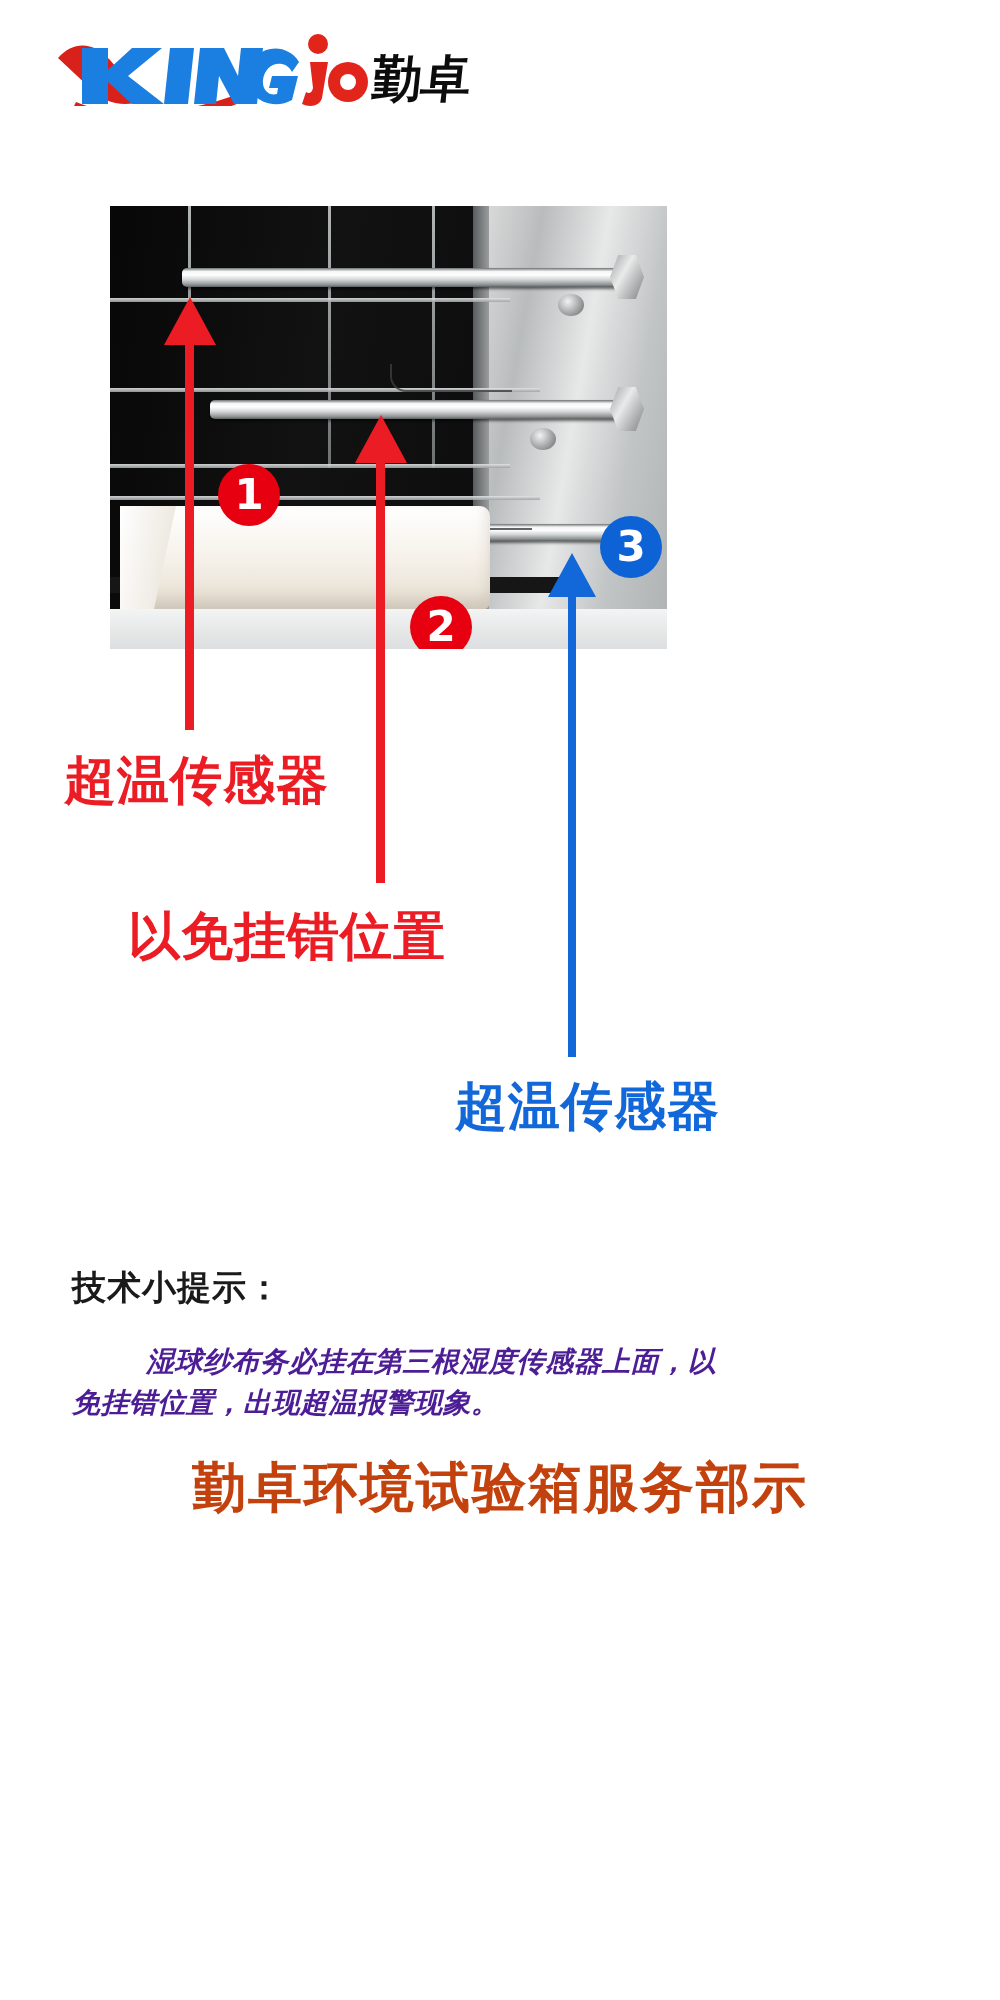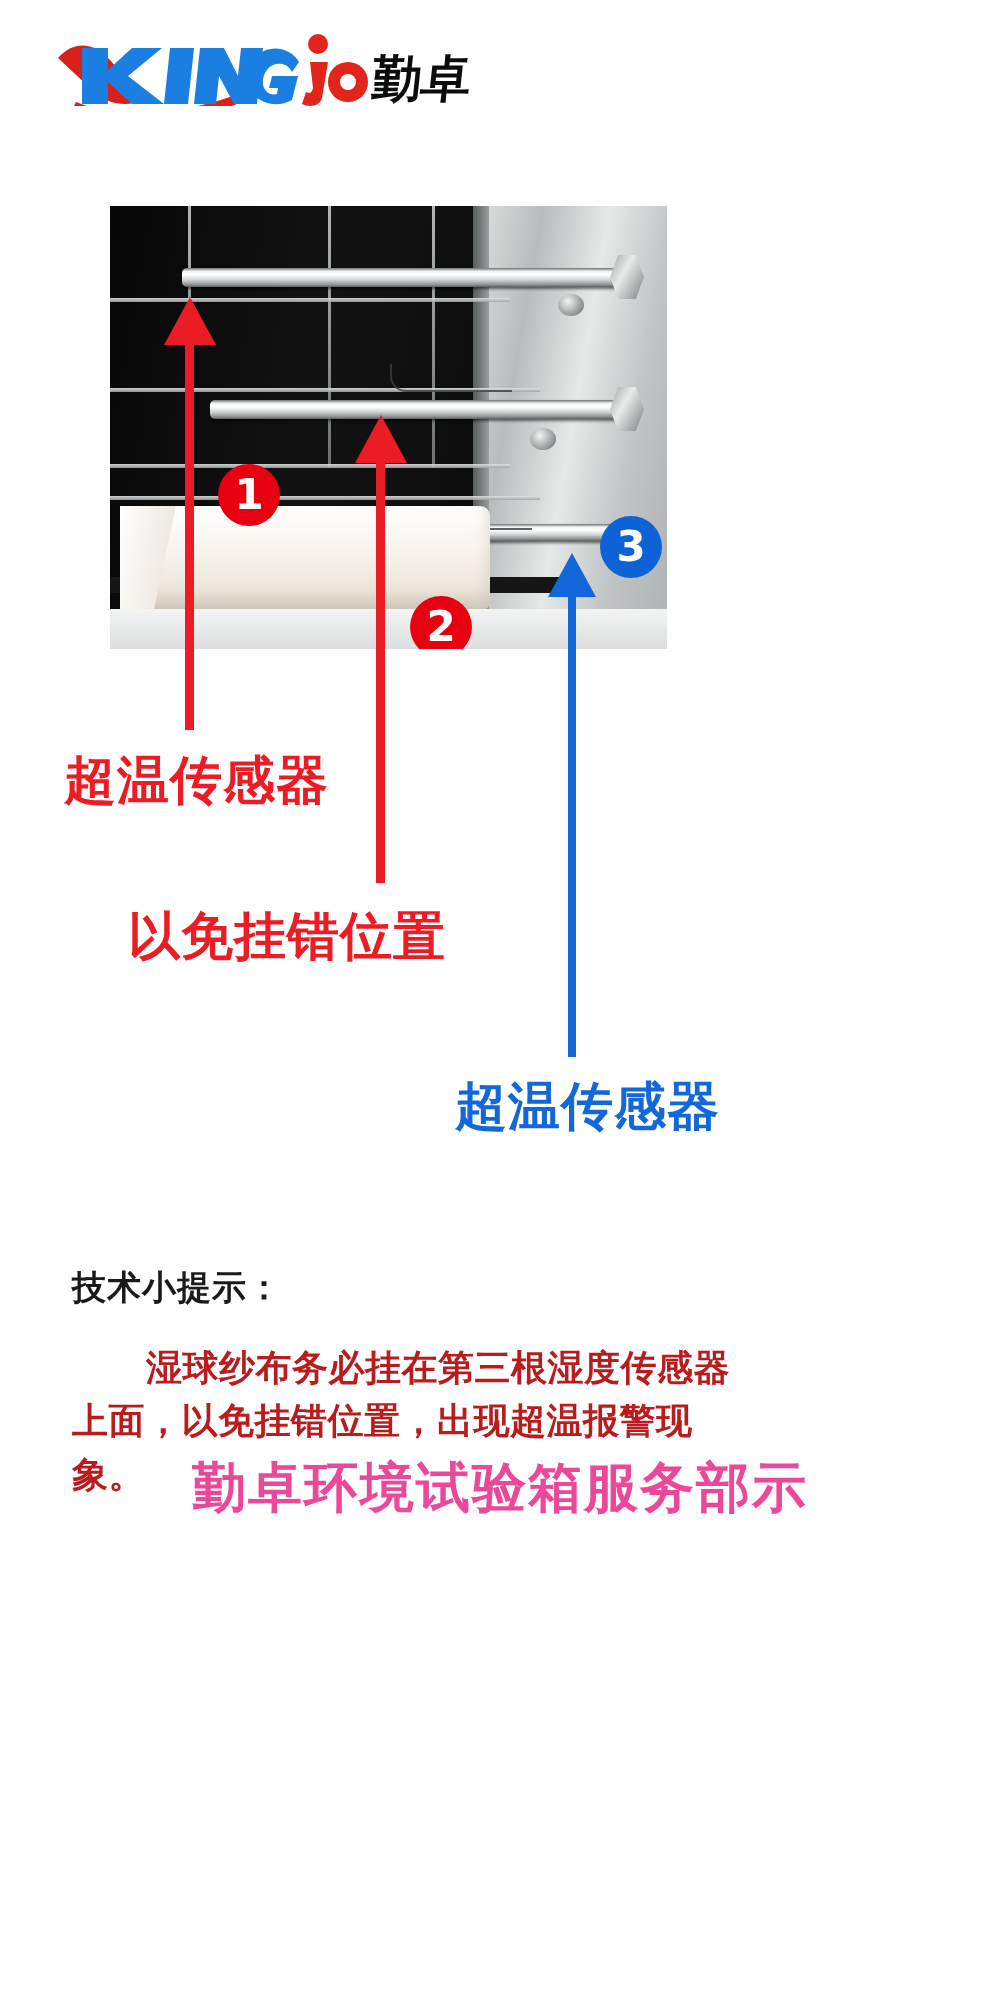--- a/index.html
+++ b/index.html
@@ -196,42 +196,43 @@
   #tip-heading {
     font-family: "DejaVu Sans", "Liberation Sans", sans-serif;
     font-size: 34px;
     font-weight: 700;
     color: #1a1a1a;
     letter-spacing: 1px;
     margin-bottom: 30px;
   }
   #tip-body {
     font-family: "DejaVu Sans", "Liberation Sans", sans-serif;
-    font-size: 36px;
-    font-weight: 700;
-    color: #b91c1c;
+    font-size: 28px;
+    font-weight: 700;
+    color: #4c1d95;
     line-height: 1.48;
     text-indent: 74px;
     letter-spacing: 0.5px;
     width: 660px;
+    font-style: italic;
   }
 
   
   #footer-banner {
     position: absolute;
     left: 0;
     top: 1452px;
     width: 1000px;
     text-align: center;
   }
   #footer-text {
     font-family: "DejaVu Sans", "Liberation Sans", sans-serif;
     font-size: 54px;
     font-weight: 700;
-    color: #ec4899;
+    color: #c2410c;
     letter-spacing: 2px;
     white-space: nowrap;
   }
 </style>
 </head>
 <body>
 
 <div id="brand-header">
   <div id="logo">
     <span class="logo-svg-wrap">

